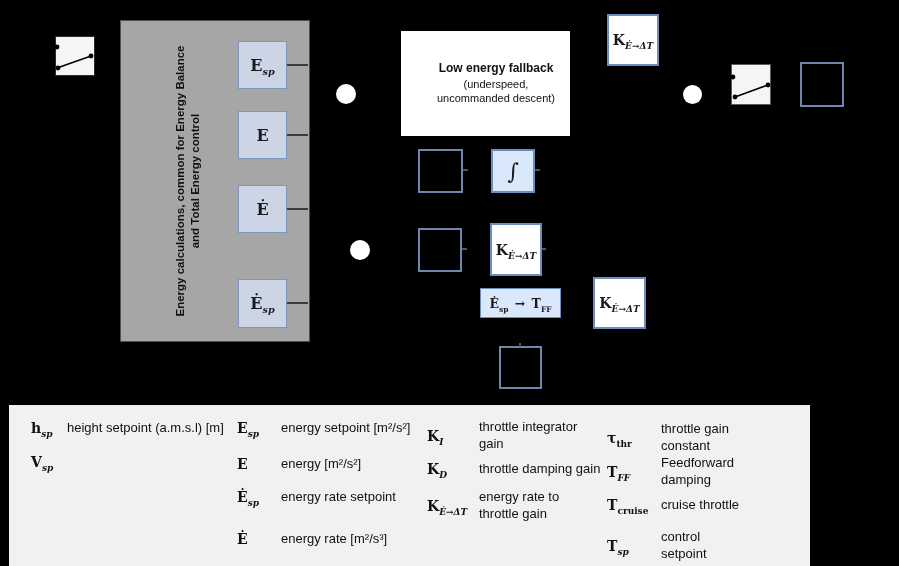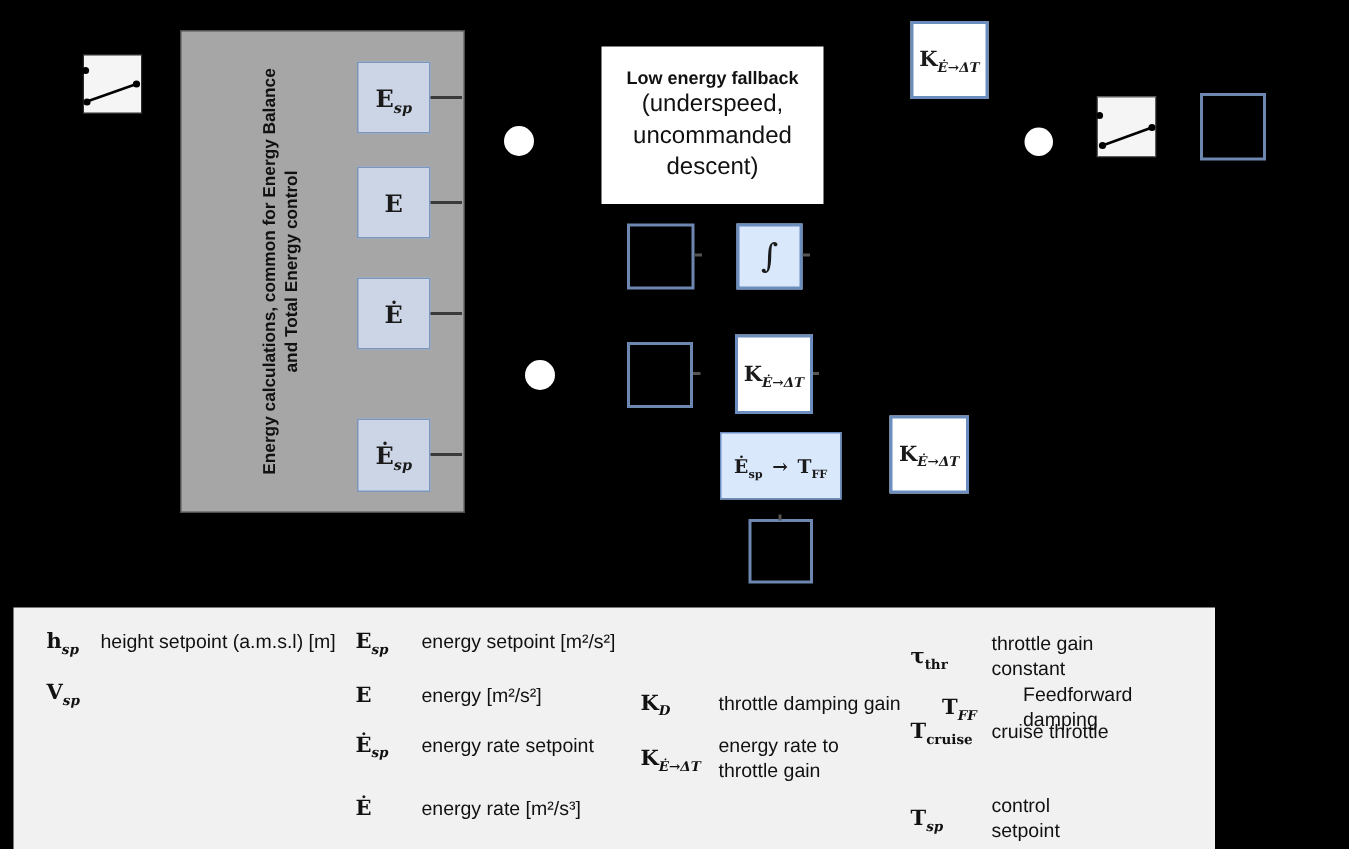--- a/index.html
+++ b/index.html
@@ -31,23 +31,23 @@
   #energy-panel{position:absolute;left:120px;top:20px;width:188px;height:320px;
                 background:#a6a6a6;border:1px solid #4f4f4f;}
   #panel-label{position:absolute;left:67px;top:160px;width:320px;
                transform:translate(-50%,-50%) rotate(-90deg);
                text-align:center;font-weight:bold;font-size:11.5px;color:#111;line-height:1.3;}
   .stub{position:absolute;left:166px;width:21px;height:2px;background:#3a3a3a;}
 
   
   #fallback{position:absolute;left:401px;top:31px;width:148px;height:105px;background:#fff;
             display:flex;flex-direction:column;align-items:center;justify-content:center;
-            text-align:center;color:#111;line-height:1.3;}
+            text-align:center;color:#111;line-height:1.3;padding-left:21px;}
   #fallback .t{font-weight:bold;font-size:12px;}
-  #fallback .s{font-size:16px;}
+  #fallback .s{font-size:11px;}
 
   .tick{position:absolute;background:#555;}
 
   
   #legend{position:absolute;left:9px;top:405px;width:801px;height:161px;background:#f1f1f1;overflow:hidden;}
   .lentry{position:absolute;display:flex;align-items:center;color:#111;}
   .lsym{font-family:"DejaVu Serif",serif;font-weight:bold;font-size:14px;flex:none;}
   .lsym sub{font-size:9px;font-style:italic;font-weight:bold;line-height:0;}
   .lsym sub.up{font-style:normal;}
   .ldesc{font-size:13px;line-height:1.27;}
@@ -120,21 +120,21 @@
   <div class="blk kbox" style="left:607px;top:14px;width:52px;height:52px;">
     <span class="sym ksym"><span>K</span><sub>Ė→ΔT</sub></span>
   </div>
   <div class="blk kbox" style="left:490px;top:223px;width:52px;height:53px;">
     <span class="sym ksym"><span>K</span><sub>Ė→ΔT</sub></span>
   </div>
   <div class="blk kbox" style="left:593px;top:277px;width:53px;height:52px;">
     <span class="sym ksym"><span>K</span><sub>Ė→ΔT</sub></span>
   </div>
 
-  <div class="blk lblue" style="left:480px;top:288px;width:81px;height:45px;border-width:1px;">
+  <div class="blk lblue" style="left:480px;top:288px;width:81px;height:30px;border-width:1px;">
     <span class="sym" style="font-size:12.5px;">
       <span>Ė</span><sub class="up">sp</sub>
       <span style="padding:0 2px;">→</span>
       <span>T</span><sub class="up">FF</sub>
     </span>
   </div>
 
   <div class="abs" style="left:731px;top:64px;">
     <svg width="40" height="41" viewBox="0 0 40 41">
       <rect x="0.5" y="0.5" width="39" height="40" fill="#f5f5f5" stroke="#5a5a5a" stroke-width="1"></rect>
@@ -171,38 +171,42 @@
     </div>
     <div class="lentry c2" style="left:228px;top:84px;">
       <span class="lsym"><span>Ė</span><sub>sp</sub></span>
       <span class="ldesc">energy rate setpoint</span>
     </div>
     <div class="lentry c2" style="left:228px;top:126px;">
       <span class="lsym"><span>Ė</span><sub></sub></span>
       <span class="ldesc">energy rate [m²/s³]</span>
     </div>
 
+    <div class="lentry c3" style="left:418px;top:14px;">
+      <span class="lsym"><span>K</span><sub>I</sub></span>
+      <span class="ldesc">throttle integrator gain</span>
+    </div>
     <div class="lentry c3" style="left:418px;top:56px;">
       <span class="lsym"><span>K</span><sub>D</sub></span>
       <span class="ldesc">throttle damping gain</span>
     </div>
     <div class="lentry c3" style="left:418px;top:84px;">
       <span class="lsym"><span>K</span><sub>Ė→ΔT</sub></span>
       <span class="ldesc">energy rate to throttle gain</span>
     </div>
 
     <div class="lentry c4" style="left:598px;top:16px;">
       <span class="lsym"><span>τ</span><sub class="up">thr</sub></span>
       <span class="ldesc">throttle gain constant</span>
     </div>
-    <div class="lentry c4" style="left:619px;top:50px;">
+    <div class="lentry c4" style="left:598px;top:50px;">
       <span class="lsym"><span>T</span><sub>FF</sub></span>
       <span class="ldesc">Feedforward damping</span>
     </div>
-    <div class="lentry c4" style="left:598px;top:75px;">
+    <div class="lentry c4" style="left:598px;top:92px;">
       <span class="lsym"><span>T</span><sub class="up">cruise</sub></span>
       <span class="ldesc">cruise throttle</span>
     </div>
     <div class="lentry c4" style="left:598px;top:124px;">
       <span class="lsym"><span>T</span><sub>sp</sub></span>
       <span class="ldesc">control setpoint</span>
     </div>
 
   </div>
 </div>

